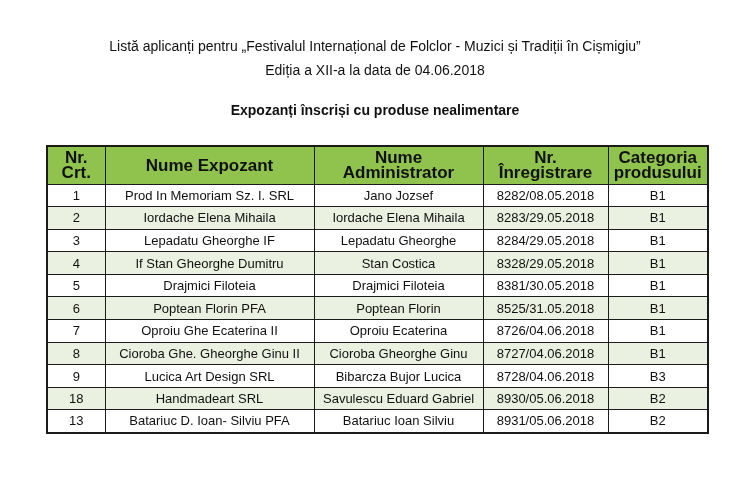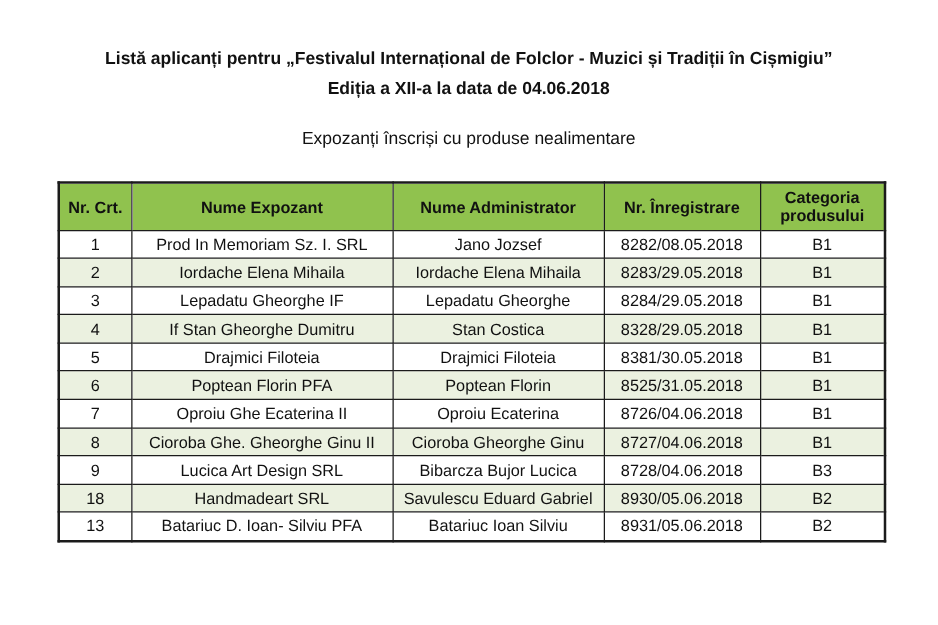--- a/index.html
+++ b/index.html
@@ -13,29 +13,29 @@
   body{
     width:750px;height:500px;
     background:#ffffff;
     overflow:hidden;
     font-family:"Liberation Sans", sans-serif;
     color:var(--text-color);
   }
   .title-block{
     padding-top:34px;
     text-align:center;
-    font-weight:bold;
+    font-weight:normal;
     font-size:14px;
     line-height:24px;
     color:var(--text-color);
   }
   .subtitle{
     margin-top:20px;
     text-align:center;
-    font-weight:normal;
+    font-weight:bold;
     font-size:14px;
     line-height:17px;
     color:var(--text-color);
   }
   table.applicants{
     border-collapse:collapse;
     table-layout:fixed;
     width:661px;
     margin:26px 0 0 46px;
     border:2px solid var(--border-color);
@@ -44,21 +44,21 @@
   table.applicants td{
     border:1px solid var(--border-color);
     text-align:center;
     vertical-align:middle;
     padding:0 3px;
     overflow:hidden;
   }
   table.applicants th{
     background:var(--header-bg);
     font-weight:bold;
-    font-size:13px;
+    font-size:17px;
     line-height:15px;
     height:38px;
   }
   table.applicants td{
     font-size:13px;
     height:22.6px;
     white-space:nowrap;
   }
   table.applicants tbody tr:nth-child(even){
     background:var(--row-alt-bg);

